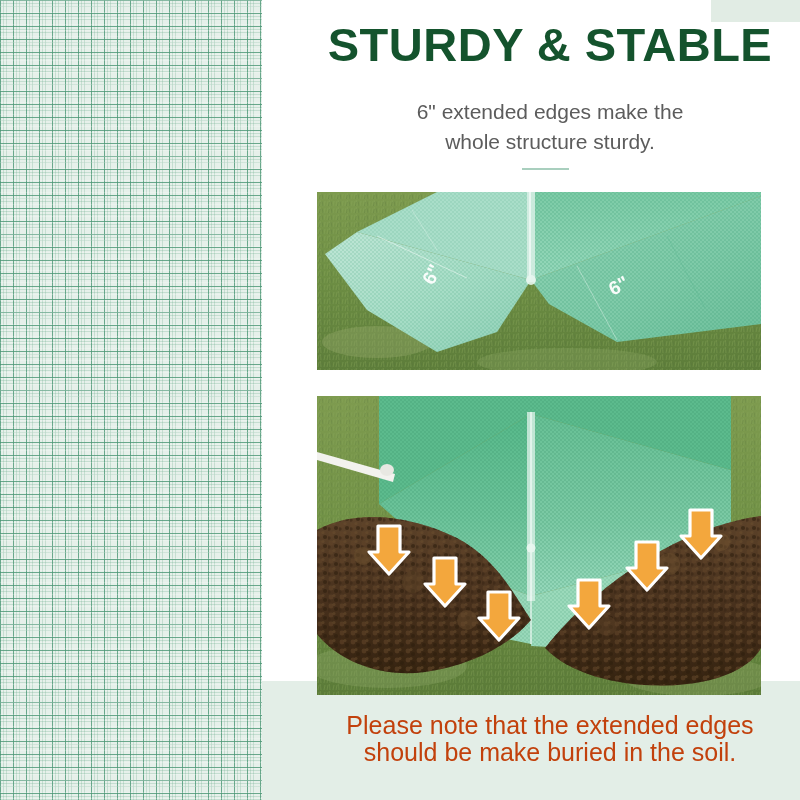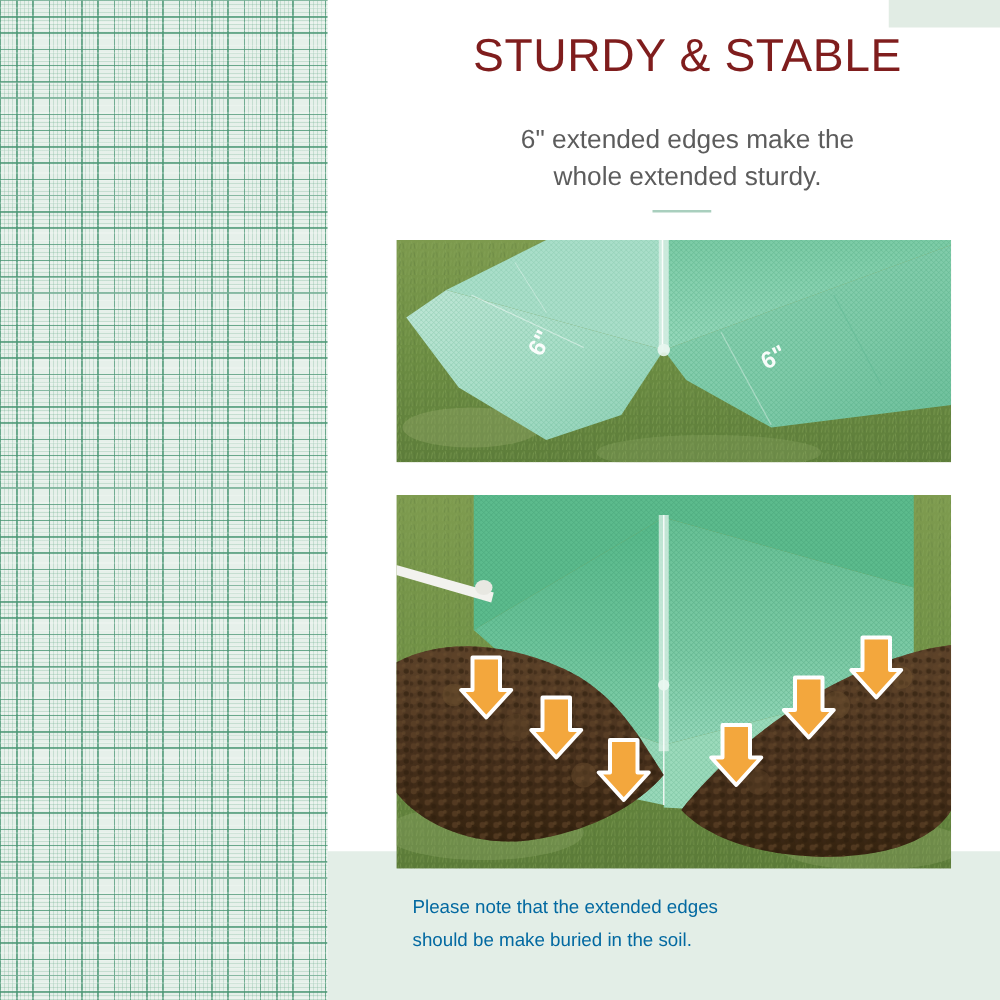--- a/index.html
+++ b/index.html
@@ -82,25 +82,25 @@
     background: #e3eee7;
   }
 
   
   .headline {
     position: absolute;
     left: 300px;
     top: 22px;
     width: 500px;
     text-align: center;
-    font-size: 37px;
+    font-size: 47px;
     line-height: 46px;
     letter-spacing: 0.5px;
-    color: #7f1d1d;
-    font-weight: normal;
+    color: #14532d;
+    font-weight: bold;
     margin: 0;
   }
 
   .subtitle {
     position: absolute;
     left: 330px;
     top: 97px;
     width: 440px;
     text-align: center;
     font-size: 21px;
@@ -136,42 +136,43 @@
     height: 299px;
   }
   .photo svg { display: block; width: 100%; height: 100%; }
 
   
   .footnote {
     position: absolute;
     left: 330px;
     top: 712px;
     width: 440px;
-    font-size: 15px;
+    text-align: center;
+    font-size: 25px;
     line-height: 27px;
-    color: #0369a1;
+    color: #c2410c;
     margin: 0;
   }
 </style>
 </head>
 <body>
 
 <div id="page">
 
   <div class="corner-block"></div>
 
   <div class="grid-panel"></div>
 
   <div class="bottom-panel"></div>
 
   <h1 class="headline">STURDY &amp; STABLE</h1>
 
   <p class="subtitle">
     <span>6" extended edges make the</span><br>
-    <span>whole extended sturdy.</span>
+    <span>whole structure sturdy.</span>
   </p>
 
   <div class="divider"></div>
 
   <div class="photo" id="photo-top">
     <svg viewBox="0 0 444 178" preserveAspectRatio="none">
       <defs>
         <linearGradient id="grassTopG" x1="0" y1="0" x2="0" y2="1">
           <stop offset="0%" stop-color="#7d9a4e"></stop>
           <stop offset="45%" stop-color="#6e8f44"></stop>

